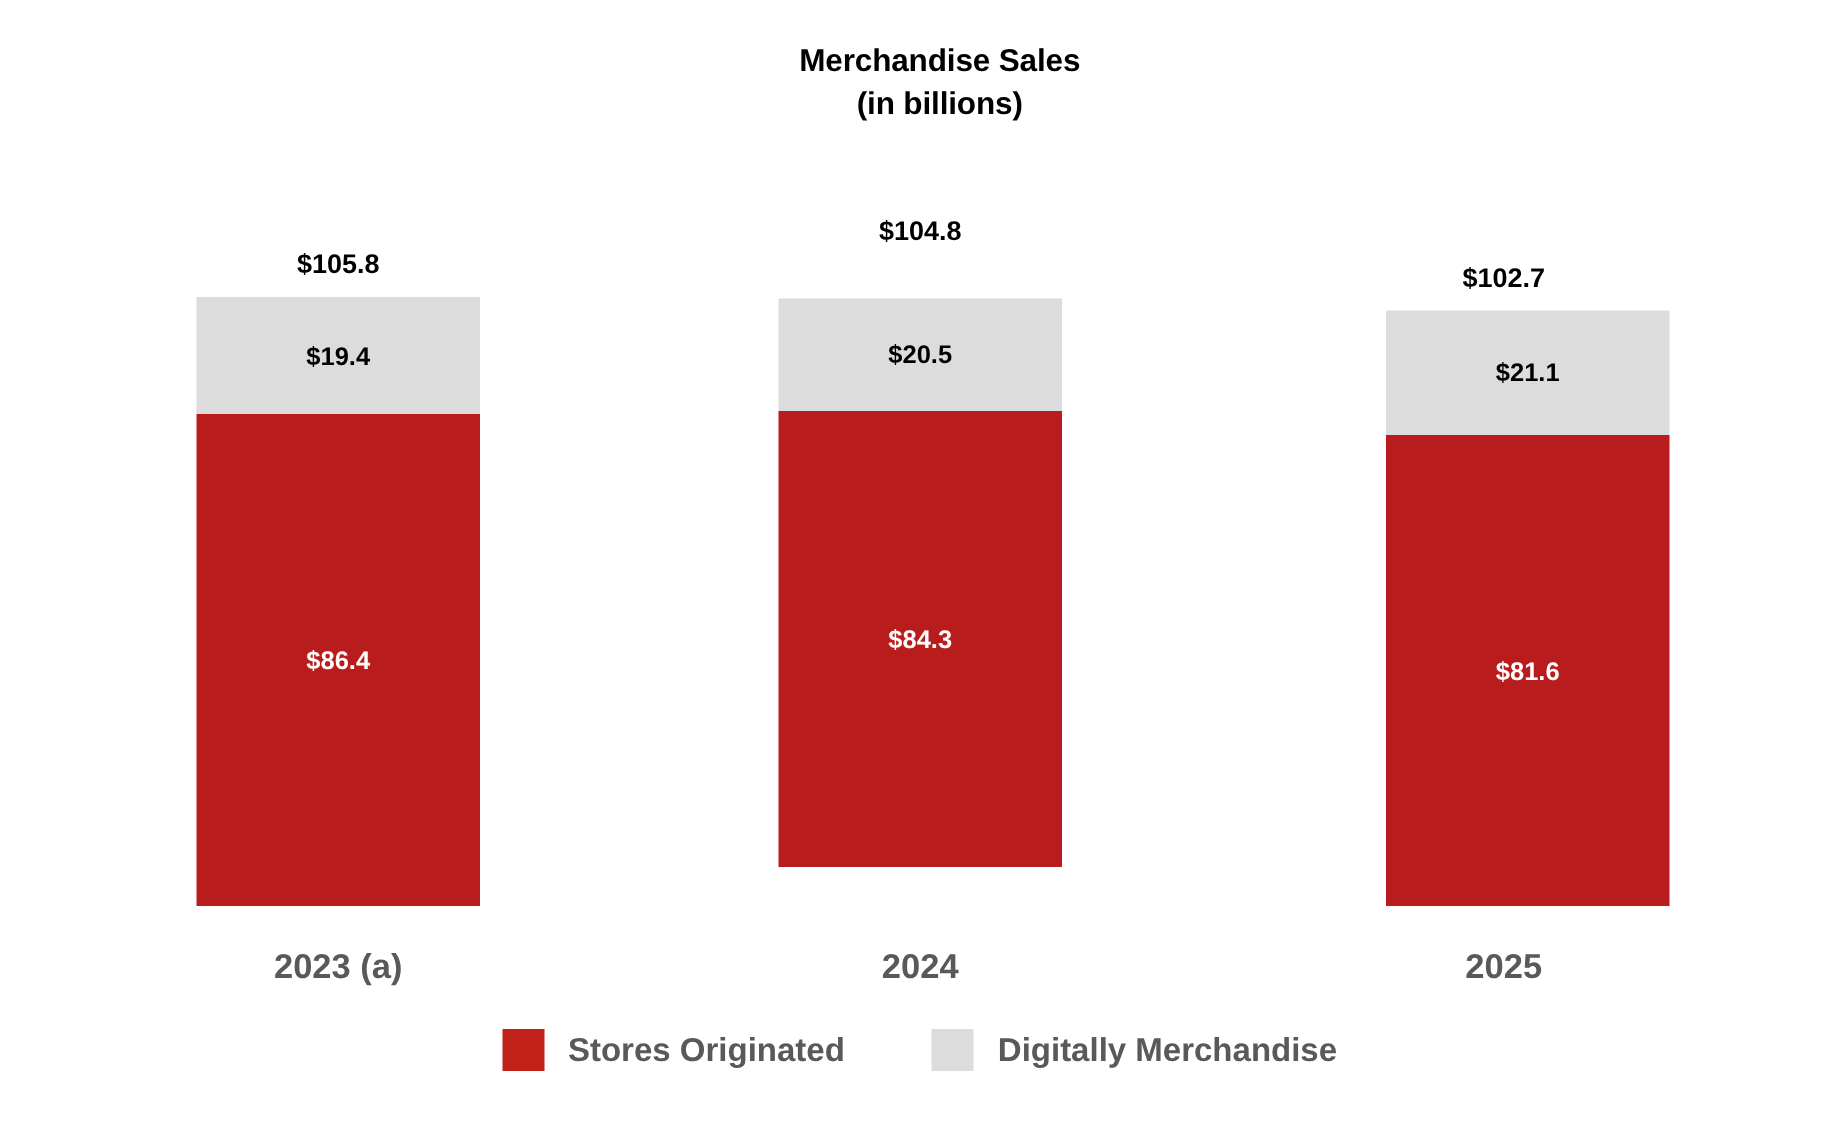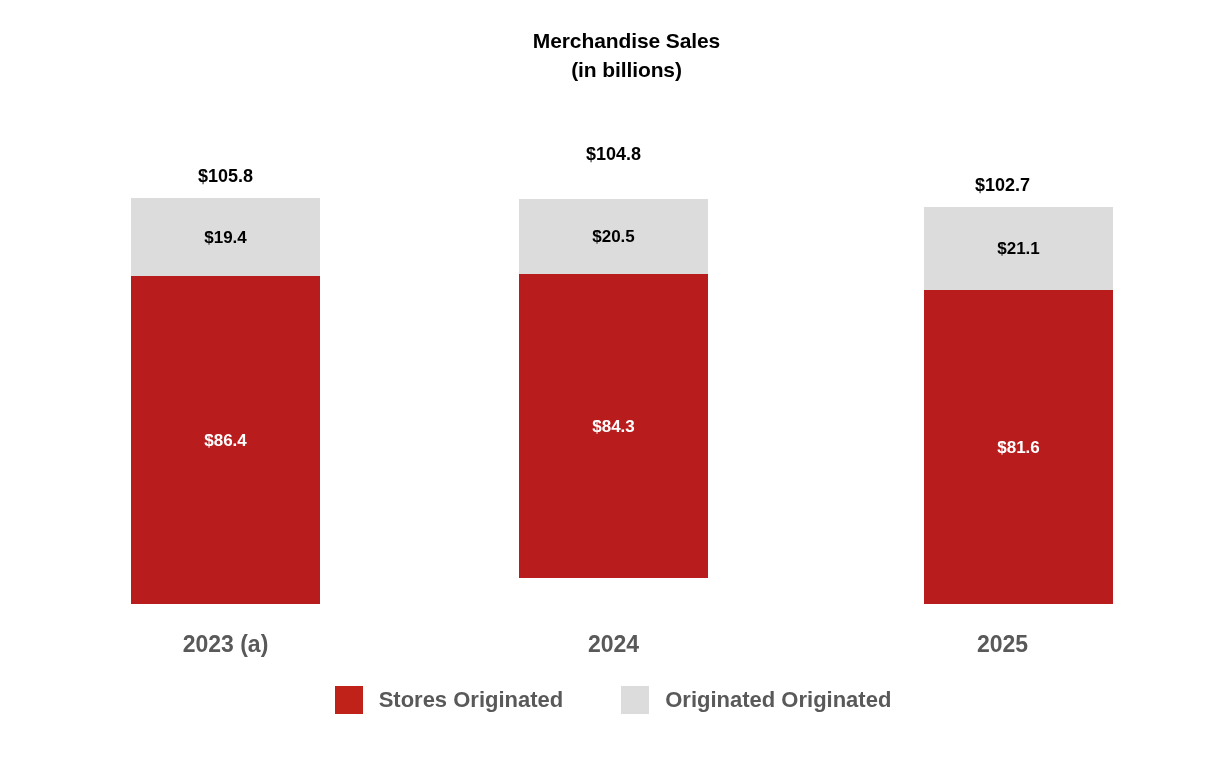--- a/index.html
+++ b/index.html
@@ -191,17 +191,17 @@
 
   </div>
 
   <div class="legend">
     <div class="legend-item">
       <span class="legend-swatch stores"></span>
       <span class="legend-text">Stores Originated</span>
     </div>
     <div class="legend-item">
       <span class="legend-swatch digital"></span>
-      <span class="legend-text">Originated Originated</span>
+      <span class="legend-text">Digitally Merchandise</span>
     </div>
   </div>
 
 </div>
 
 </body></html>

